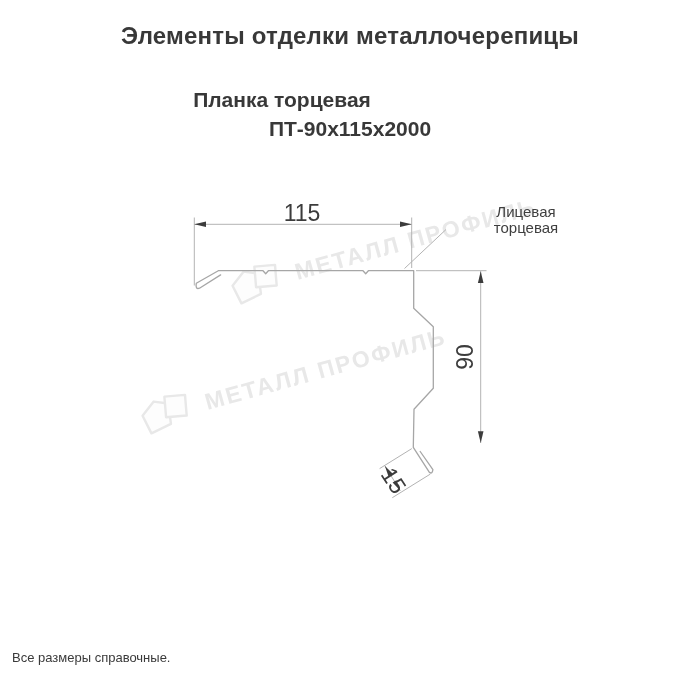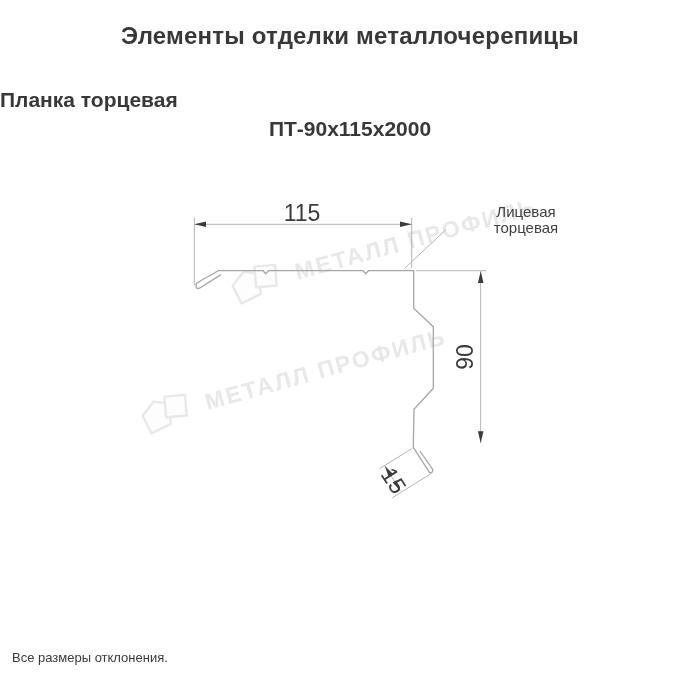--- a/index.html
+++ b/index.html
@@ -16,21 +16,21 @@
     background:var(--c-background);
     font-family:"Liberation Sans", sans-serif;
     color:var(--c-title-text);
   }
   .abs{position:absolute;}
   .page-title{
     top:22px;left:0;width:700px;text-align:center;
     font-size:24px;font-weight:bold;letter-spacing:.2px;
   }
   .product-name{
-    top:88px;left:0;width:564px;
+    top:88px;left:0;width:564px;text-align:center;
     font-size:21px;font-weight:bold;
   }
   .product-code{
     top:117px;left:0;width:700px;text-align:center;
     font-size:21px;font-weight:bold;
   }
   .face-label{
     top:204px;left:443px;width:72px;text-align:center;
     font-size:15px;line-height:15.5px;color:#3f3f3f;margin-left:47px;
   }
@@ -117,14 +117,14 @@
 
   <line class="dimline" x1="446" y1="229.5" x2="404.5" y2="268.5"></line>
 </svg>
 
 <div class="abs face-label z3">
   <div>Лицевая</div>
   <div>торцевая</div>
 </div>
 
 <div class="abs footer z3">
-  <div>Все размеры отклонения.</div>
+  <div>Все размеры справочные.</div>
 </div>
 
 </body></html>

